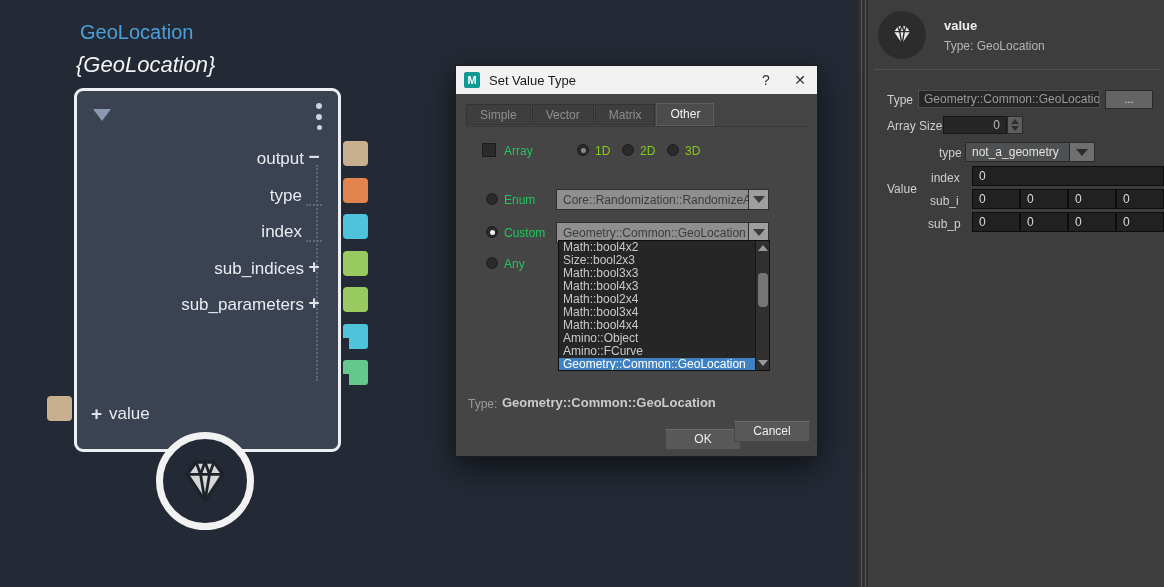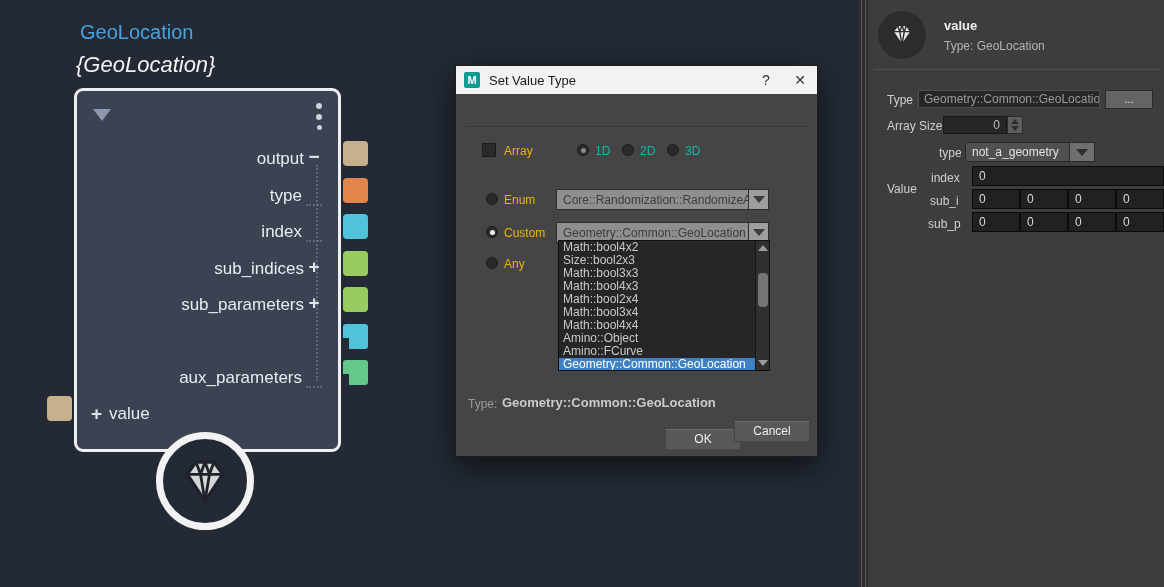--- a/index.html
+++ b/index.html
@@ -84,22 +84,22 @@
   .tabstrip { position:absolute; left:10px; top:38px; height:21px; display:flex; }
   .tab { padding:0 13px; height:21px; line-height:20px; background:#3e3e3e; border:1px solid #333;
          color:#8f8f8f; margin-right:1px; cursor:pointer; }
   .tab.active { background:#4c4c4c; border-color:#5d5d5d; color:#f2f2f2; position:relative; top:-1px; height:23px; }
   .tabline { position:absolute; left:10px; right:10px; top:60px; border-top:1px solid #383838; }
 
   .checkbox { position:absolute; width:14px; height:14px; background:#2a2a2a; border:1px solid #1c1c1c; cursor:pointer; }
   .radio { position:absolute; width:12px; height:12px; border-radius:50%; background:#2a2a2a; border:1px solid #1d1d1d; cursor:pointer; }
   .radio.sel::after { content:""; position:absolute; left:3px; top:3px; width:5px; height:5px; border-radius:50%; background:#f0f0f0; }
   .radio.dimsel::after { content:""; position:absolute; left:3px; top:3px; width:5px; height:5px; border-radius:50%; background:#8a8a8a; }
-  .dlg-label { position:absolute; color:#eab308; }
-  .dlg-label.dim { color:#14b8a6; }
+  .dlg-label { position:absolute; color:#22c55e; }
+  .dlg-label.dim { color:#84cc16; }
 
   .combo { position:absolute; height:21px; background:#8f8f8f; border:1px solid #2e2e2e; color:#3d3d3d;
            font-size:12px; padding:3px 6px; white-space:nowrap; overflow:hidden; cursor:pointer; }
   .combo-arrow { position:absolute; width:21px; height:21px; background:#9e9e9e; border:1px solid #2e2e2e;
                  display:flex; align-items:center; justify-content:center; cursor:pointer; }
   .combo-arrow b { width:0; height:0; border-left:6px solid transparent; border-right:6px solid transparent; border-top:7px solid #3c3c3c; }
 
   .typelist { position:absolute; left:102px; top:174px; width:212px; height:131px; background:#262626;
               border:1px solid #0f0f0f; overflow:hidden; }
   .typelist .item { height:13px; line-height:13px; padding:0 4px; color:#c9c9c9; font-size:12px;
@@ -146,24 +146,20 @@
       <span class="ptrail"></span>
     </div>
     <div class="port-row" style="top:162px;">
       <span class="plabel">sub_indices</span>
       <span class="psuffix">+</span>
     </div>
     <div class="port-row" style="top:198px;">
       <span class="plabel">sub_parameters</span>
       <span class="psuffix">+</span>
     </div>
-    <div class="port-row" style="top:271px;">
-      <span class="plabel">aux_parameters</span>
-      <span class="ptrail"></span>
-    </div>
 
     <div class="value-row">
       <span class="psuffix">+</span>
       <span class="plabel">value</span>
     </div>
   </div>
 
   <div class="swatch" style="left: 343px; top: 141px; background-color: rgb(200, 175, 141);"></div>
   <div class="swatch" style="left: 343px; top: 178px; background-color: rgb(225, 133, 77);"></div>
   <div class="swatch" style="left: 343px; top: 214px; background-color: rgb(79, 195, 218);"></div>
@@ -232,20 +228,26 @@
 
 <div class="dialog">
   <div class="titlebar">
     <div class="maya-icon">M</div>
     <div class="dlg-title">Set Value Type</div>
     <div class="tb-spacer"></div>
     <div class="tb-btn">?</div>
     <div class="tb-btn">✕</div>
   </div>
 
+  <div class="tabstrip">
+    <div class="tab">Simple</div>
+    <div class="tab">Vector</div>
+    <div class="tab">Matrix</div>
+    <div class="tab active">Other</div>
+  </div>
   <div class="tabline"></div>
 
   <div class="checkbox" style="left:26px; top:77px;"></div>
   <div class="dlg-label" style="left:48px; top:78px;">Array</div>
   <div class="radio dimsel" style="left:121px; top:78px;"></div>
   <div class="dlg-label dim" style="left:139px; top:78px;">1D</div>
   <div class="radio" style="left:166px; top:78px;"></div>
   <div class="dlg-label dim" style="left:184px; top:78px;">2D</div>
   <div class="radio" style="left:211px; top:78px;"></div>
   <div class="dlg-label dim" style="left:229px; top:78px;">3D</div>

